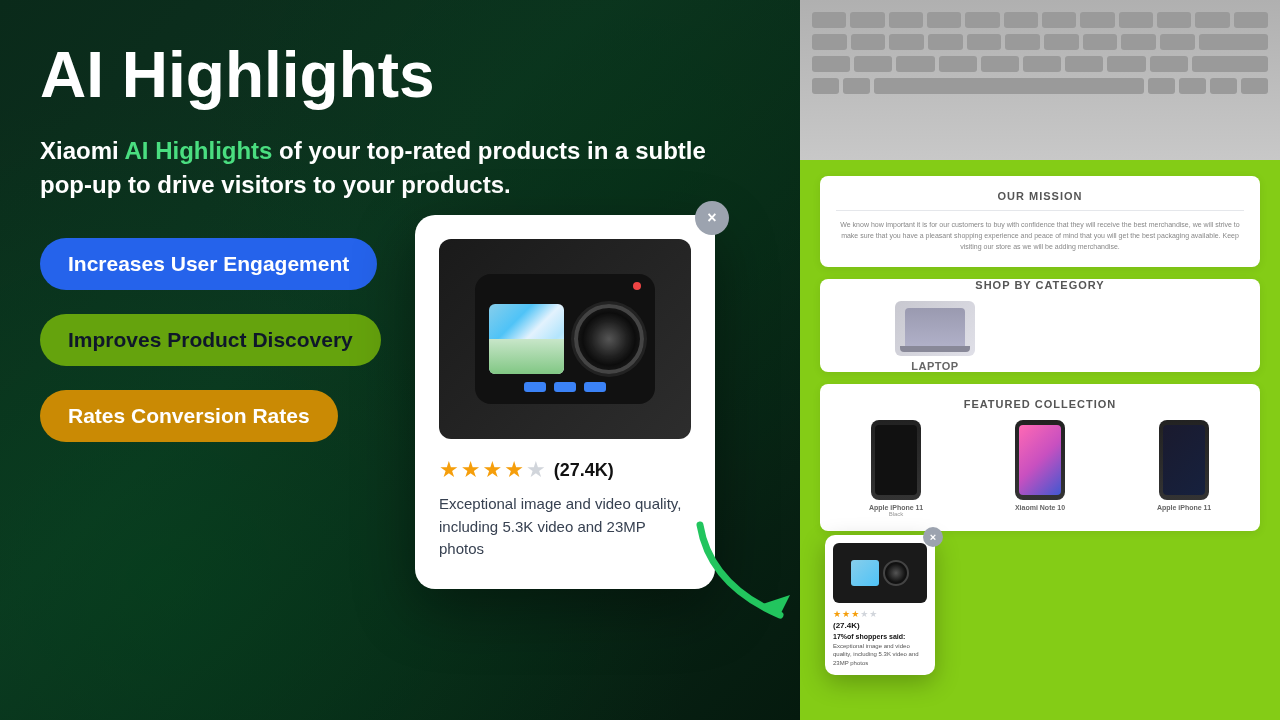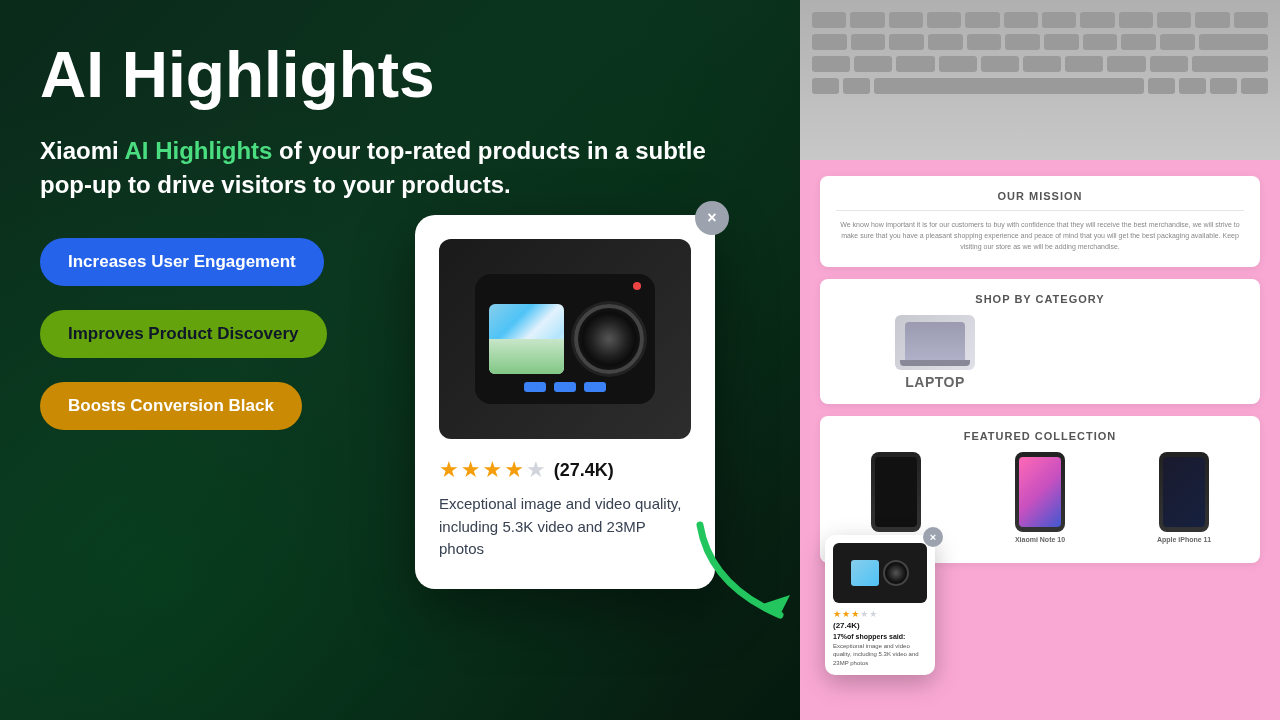--- a/index.html
+++ b/index.html
@@ -61,21 +61,21 @@
       gap: 0;
       position: relative;
       z-index: 1;
     }
 
     .badge {
       display: inline-flex;
       align-items: center;
       padding: 14px 28px;
       border-radius: 50px;
-      font-size: 17px;
+      font-size: 21px;
       font-weight: 700;
       margin-bottom: 24px;
       width: fit-content;
     }
 
     .badge-blue {
       background: #2563eb;
       color: #ffffff;
     }
 
@@ -351,21 +351,21 @@
     .mini-text {
       font-size: 6px;
       color: #555;
       line-height: 1.4;
     }
 
     
     .right-panel {
       width: 480px;
       height: 720px;
-      background: #f9a8d4;
+      background: #84cc16;
       position: relative;
       overflow: hidden;
       flex-shrink: 0;
     }
 
     .right-panel-top {
       height: 160px;
       background: linear-gradient(180deg, #c8c8c8 0%, #d8d8d8 100%);
       display: flex;
       align-items: center;
@@ -426,21 +426,21 @@
 
     .divider {
       height: 1px;
       background: #e5e7eb;
       margin: 8px 0;
     }
 
     .category-section {
       background: #fff;
       border-radius: 8px;
-      padding: 14px 16px;
+      padding: 0 16px;
       margin-bottom: 12px;
       box-shadow: 0 2px 8px rgba(0,0,0,0.08);
     }
 
     .category-grid {
       display: grid;
       grid-template-columns: 1fr 1fr;
       gap: 12px;
       margin-top: 10px;
     }
@@ -501,21 +501,21 @@
       position: absolute;
       top: 4px;
       left: 3px;
       right: 3px;
       bottom: 4px;
       background: linear-gradient(135deg, #ff69b4 0%, #c850c0 50%, #4158d0 100%);
       border-radius: 3px;
     }
 
     .category-label {
-      font-size: 14px;
+      font-size: 11px;
       color: #666;
       text-align: center;
       font-weight: 600;
       letter-spacing: 0.5px;
       text-transform: uppercase;
     }
 
     .featured-section {
       background: #fff;
       border-radius: 8px;
@@ -584,21 +584,21 @@
   </p>
 
   <div class="badges">
     <div class="badge badge-blue">
       <span>Increases User Engagement</span>
     </div>
     <div class="badge badge-green">
       <span>Improves Product Discovery</span>
     </div>
     <div class="badge badge-yellow">
-      <span>Boosts Conversion Black</span>
+      <span>Rates Conversion Rates</span>
     </div>
   </div>
 
   <div class="popup-card">
     <div class="popup-close">×</div>
 
     <div class="camera-image">
       <div class="camera-body">
         <div class="camera-screen"></div>
         <div class="camera-lens"></div>

